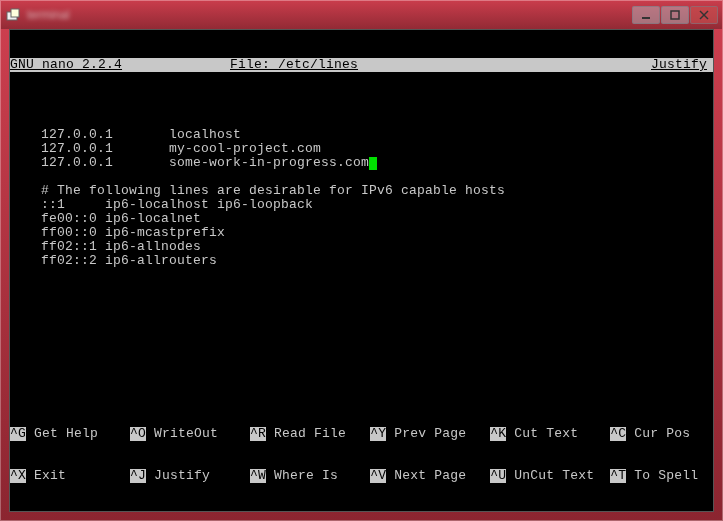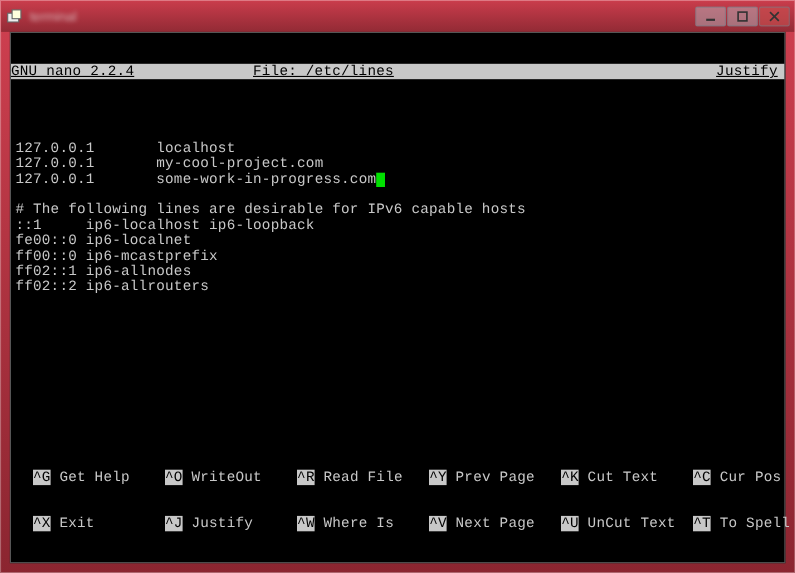--- a/index.html
+++ b/index.html
@@ -81,34 +81,35 @@
     height: 14px;
     padding-left: 0;
     text-decoration: underline;
   }
   .nano-header .left { width: 220px; }
   .nano-header .center { flex: 1; text-align: left; }
   .nano-header .right { text-align: right; padding-right: 6px; }
   .content {
     padding-left: 4px;
     color: #c8c8c8;
+    margin-left: 27px;
   }
   .cursor {
     display: inline-block;
     width: 8px;
     height: 13px;
     background: #00e000;
     vertical-align: text-bottom;
   }
   .nano-footer {
     position: absolute;
     bottom: 0;
     left: 0;
     right: 0;
-    padding-left: 20px;
+    padding-left: 0;
   }
   .nano-row { height: 14px; white-space: pre; }
   .kcap {
     background: #c8c8c8;
     color: #000;
     display: inline-block;
   }
   .klabel { color: #c8c8c8; display: inline-block; }
 </style>
 </head>

